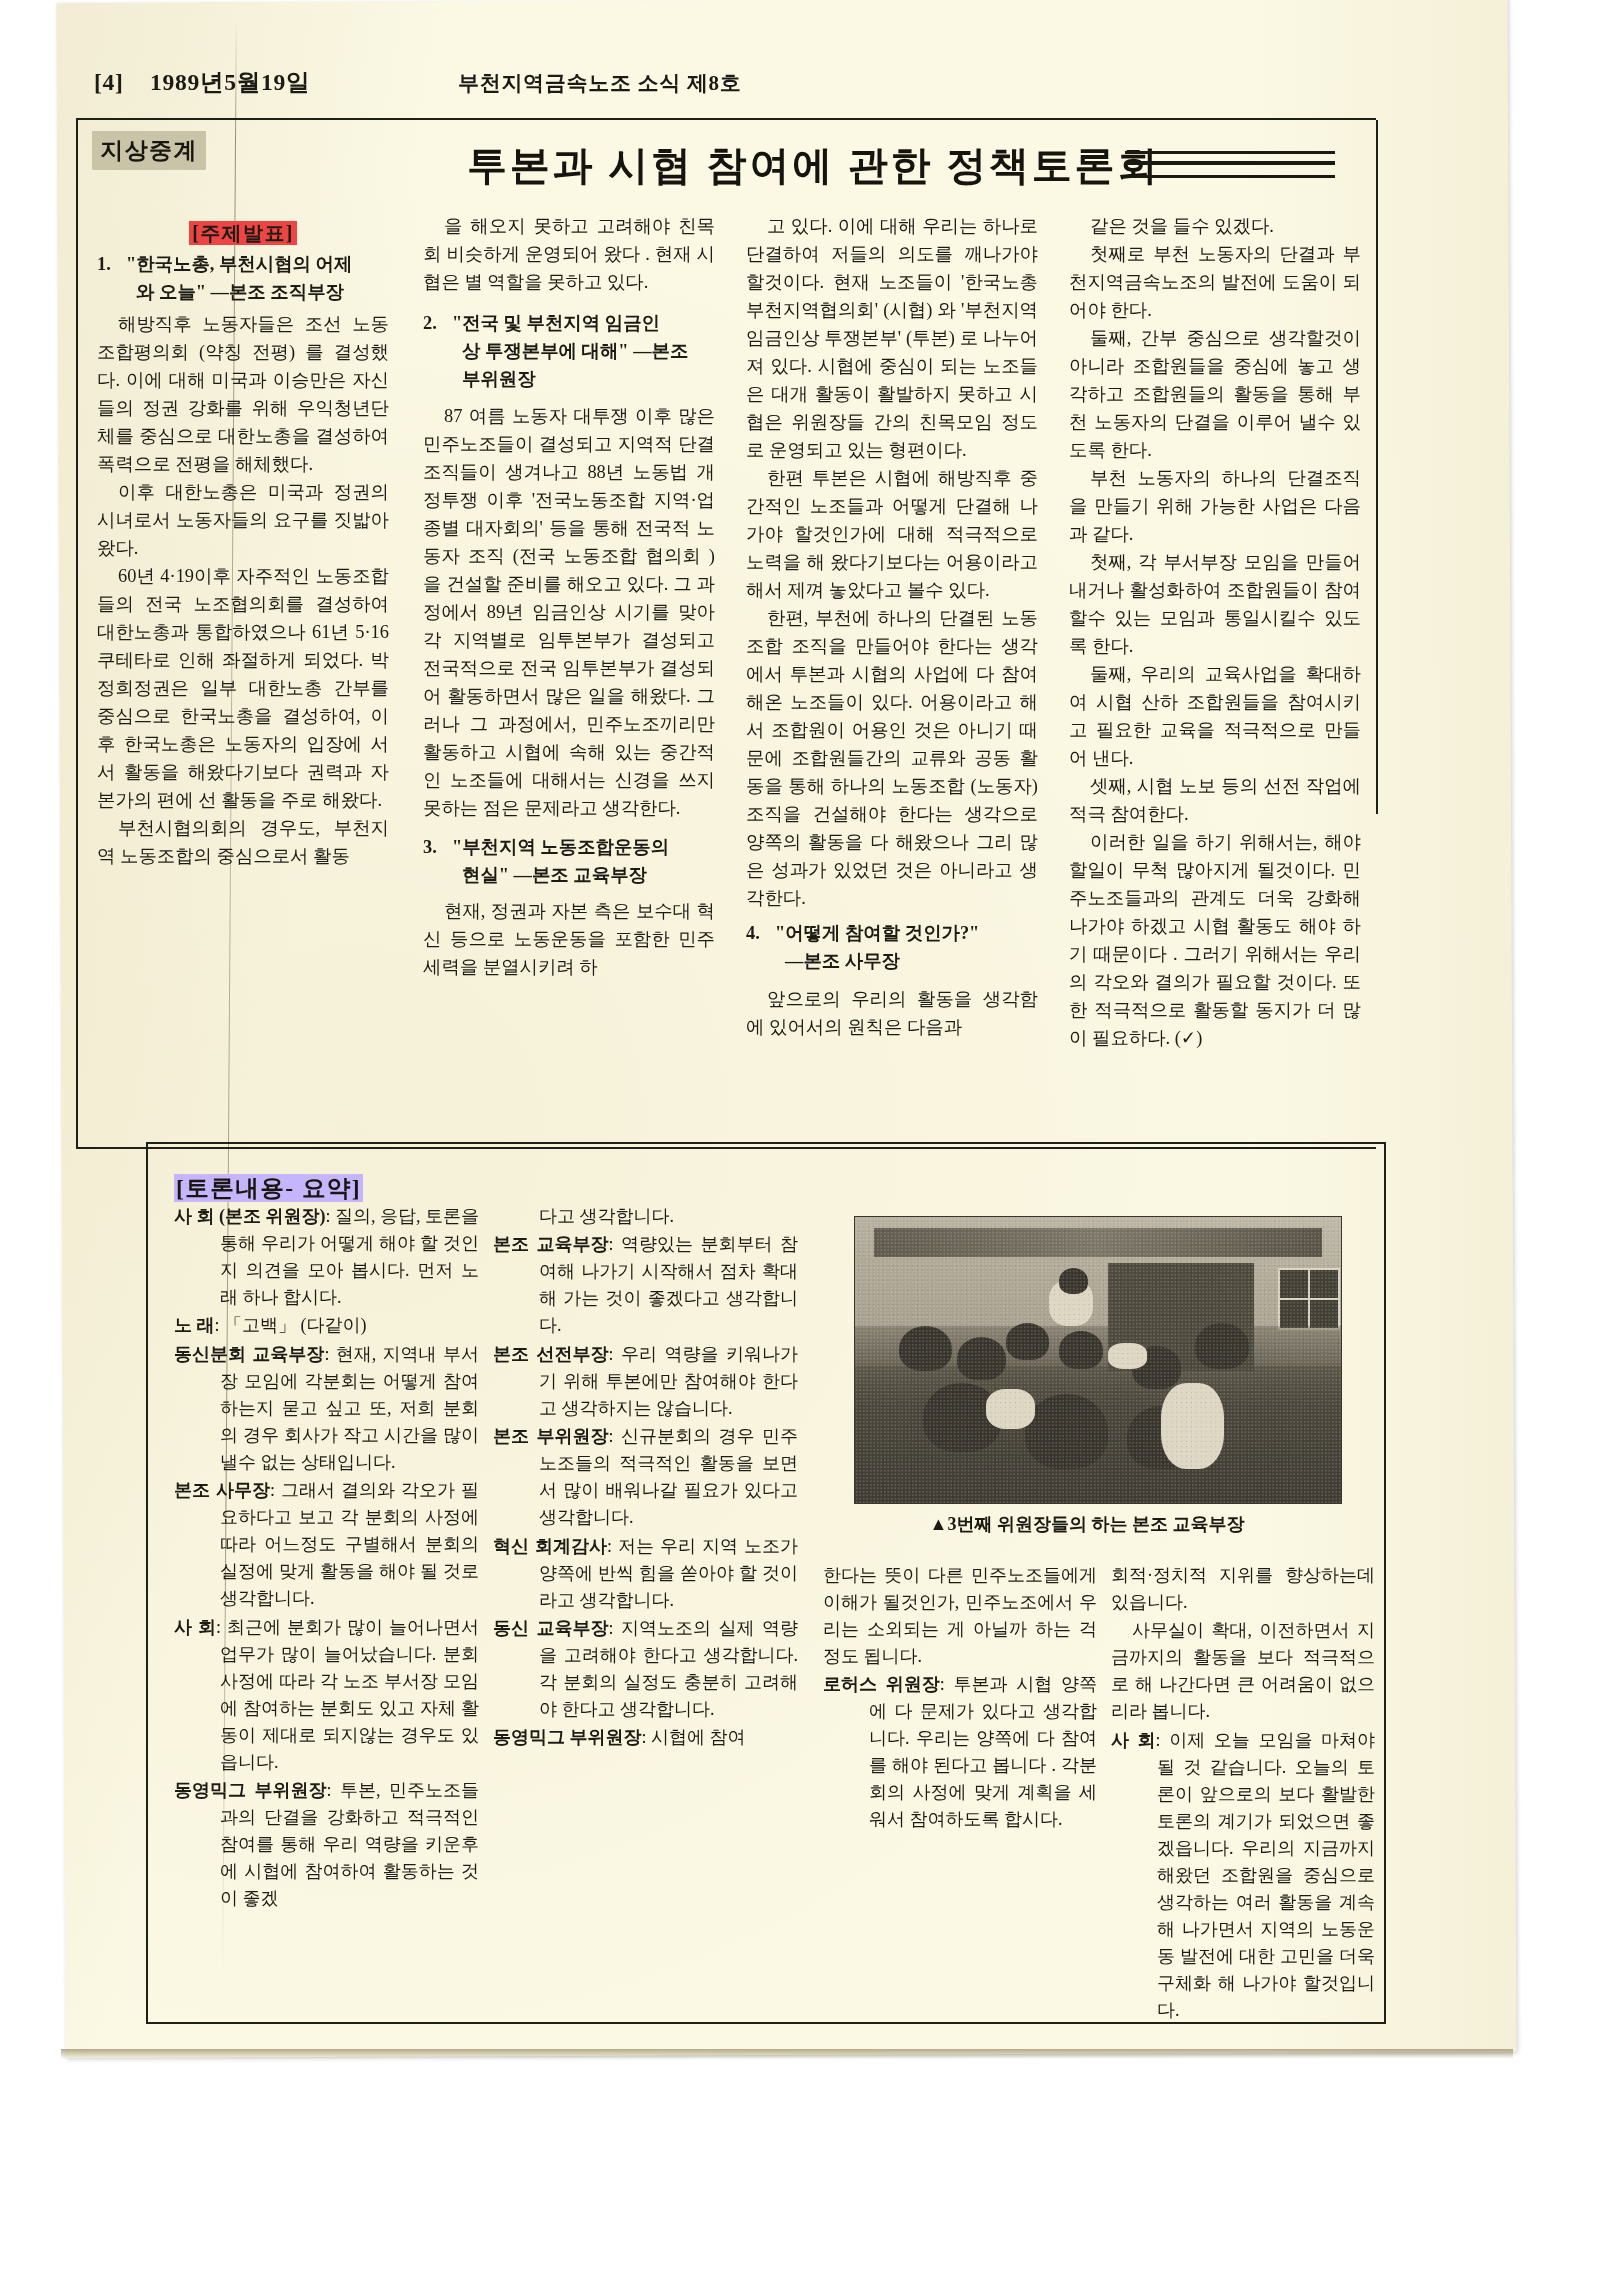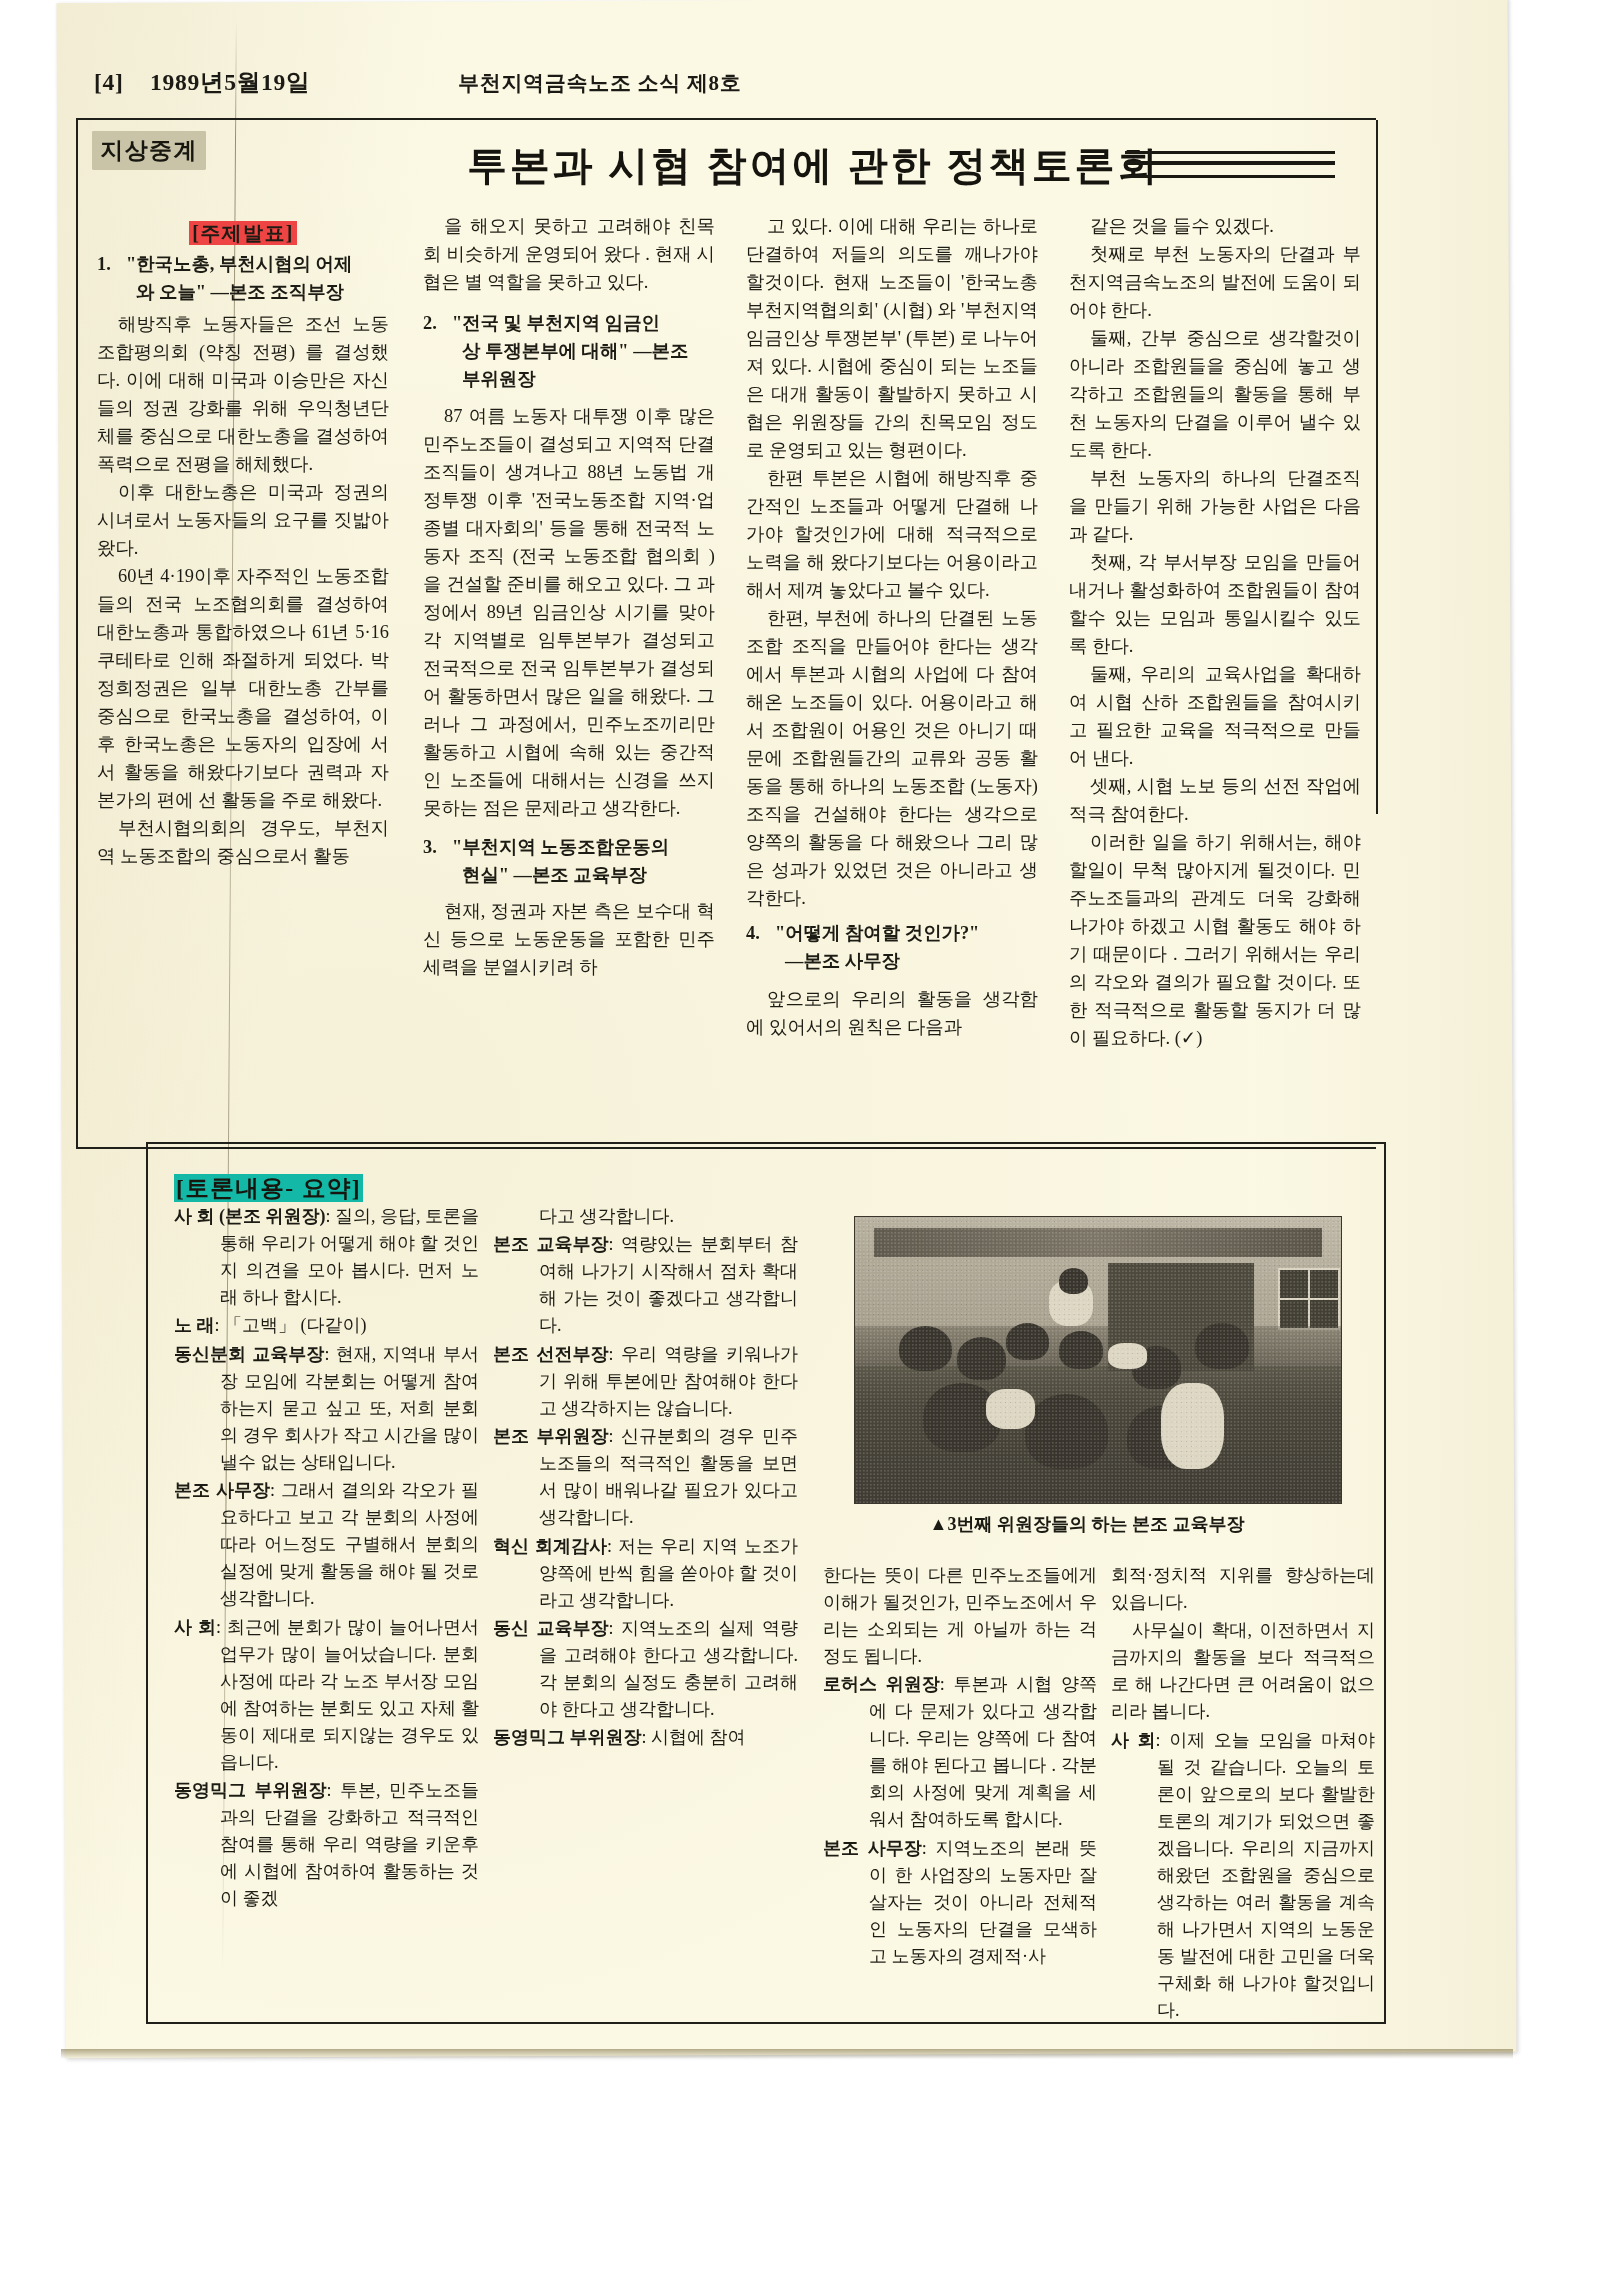--- a/index.html
+++ b/index.html
@@ -62,21 +62,21 @@
   .topic{font-weight:bold;line-height:28px;margin-bottom:4.2px;}
   .topic .num{display:inline-block;width:29px;}
   .topic .ind{display:block;padding-left:39px;}
   .para{text-indent:21px;margin:0;}
 
   
   .discbox{position:absolute;left:146px;top:1142px;width:1236px;height:878px;
     border:2.1px solid #20201a;}
   .disc-title{position:absolute;left:26px;top:-15.3px;font-size:23.6px;font-weight:bold;
     letter-spacing:1.4px;color:#17160f;}
-  .disc-title span{background:#14b8a6;padding:0.7px 2.1px;}
+  .disc-title span{background:#c4b5fd;padding:0.7px 2.1px;}
 
   .dcol{position:absolute;font-size:18px;line-height:27px;color:#1d1c14;
     text-align:justify;text-justify:inter-character;word-break:break-all;}
   .d1{left:174px;top:1203px;width:305px;}
   .d2{left:493px;top:1203px;width:305px;}
   .d3{left:823px;top:1562px;width:274px;}
   .d4{left:1111px;top:1562px;width:264px;}
 
   .spk{margin:0 0 1.4px 0;}
   .spk .nm{font-weight:bold;}
@@ -226,21 +226,20 @@
     <div class="lt" style="left:63%;top:58%;width:13%;height:30%;"></div>
     <div class="lt" style="left:52%;top:44%;width:8%;height:9%;"></div>
     <div class="ph-grain"></div>
     <div class="ph-tone"></div>
   </div>
   <div class="photocap">▲3번째 위원장들의 하는 본조 교육부장</div>
 
   <div class="dcol d3">
     <p class="spk" style="padding-left:0;"><span>한다는 뜻이 다른 민주노조들에게 이해가 될것인가, 민주노조에서 우리는 소외되는 게 아닐까 하는 걱정도 됩니다.</span></p>
     <p class="spk hang"><span class="nm">로허스 위원장</span><span>: 투본과 시협 양쪽에 다 문제가 있다고 생각합니다. 우리는 양쪽에 다 참여를 해야 된다고 봅니다 . 각분회의 사정에 맞게 계획을 세워서 참여하도록 합시다.</span></p>
-    <p class="spk hang"><span class="nm">본조 사무장</span><span>: 지역노조의 본래 뜻이 한 사업장의 노동자만 잘 살자는 것이 아니라 전체적인 노동자의 단결을 모색하고 노동자의 경제적·사</span></p>
   </div>
 
   <div class="dcol d4">
     <p class="spk" style="padding-left:0;"><span>회적·정치적 지위를 향상하는데 있읍니다.</span></p>
     <p class="spk" style="text-indent:21px;"><span>사무실이 확대, 이전하면서 지금까지의 활동을 보다 적극적으로 해 나간다면 큰 어려움이 없으리라 봅니다.</span></p>
     <p class="spk hang"><span class="nm">사 회</span><span>: 이제 오늘 모임을 마쳐야 될 것 같습니다. 오늘의 토론이 앞으로의 보다 활발한 토론의 계기가 되었으면 좋겠읍니다. 우리의 지금까지 해왔던 조합원을 중심으로 생각하는 여러 활동을 계속해 나가면서 지역의 노동운동 발전에 대한 고민을 더욱 구체화 해 나가야 할것입니다.</span></p>
   </div>
 
 </div>
 

